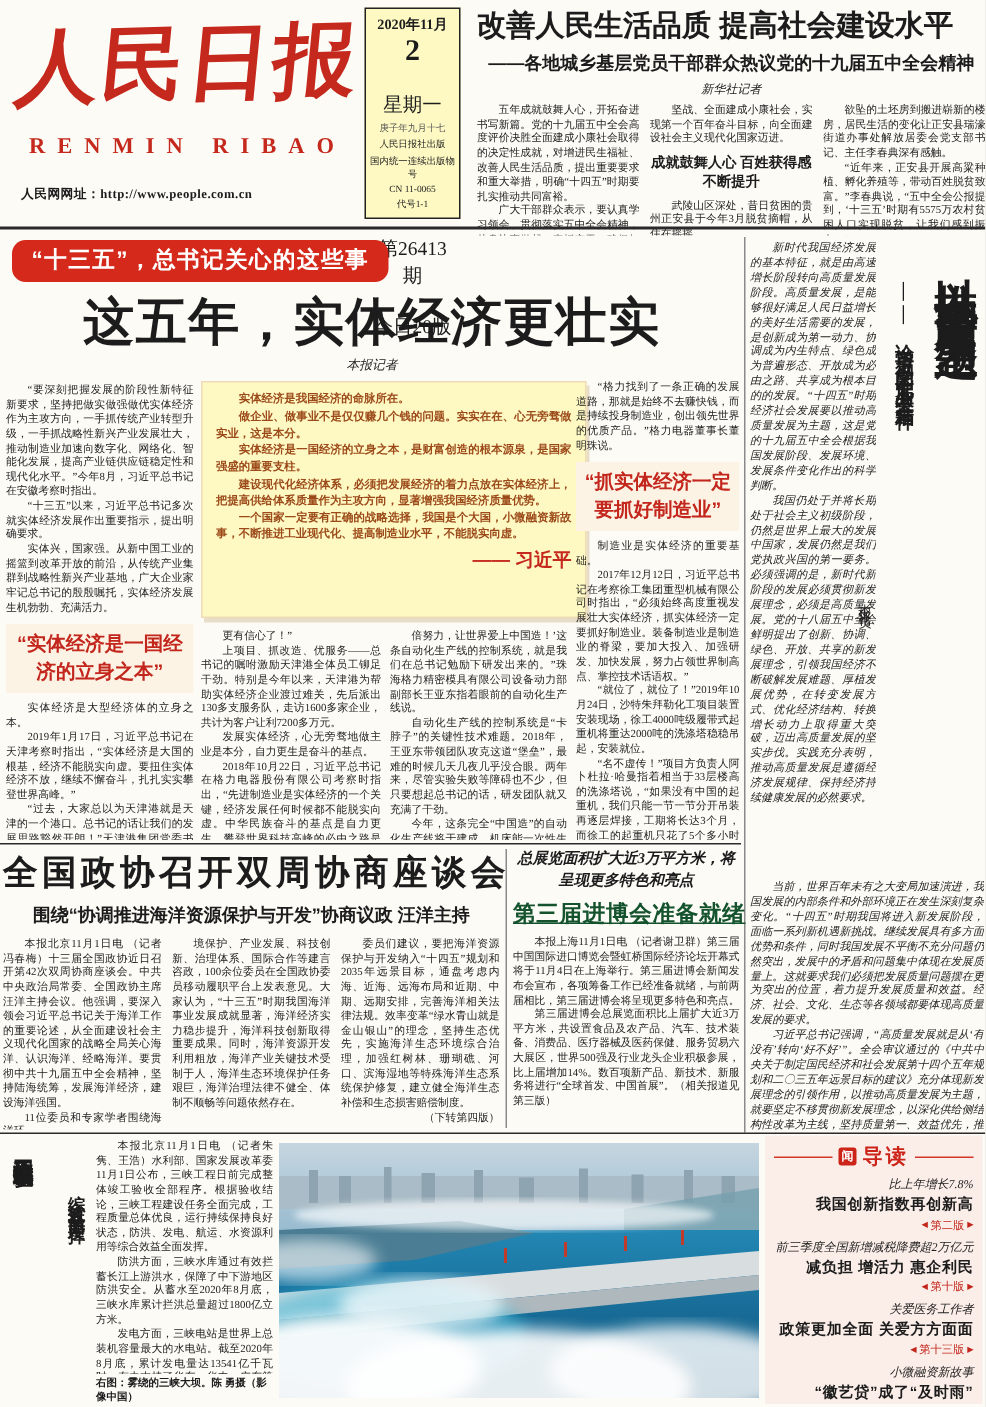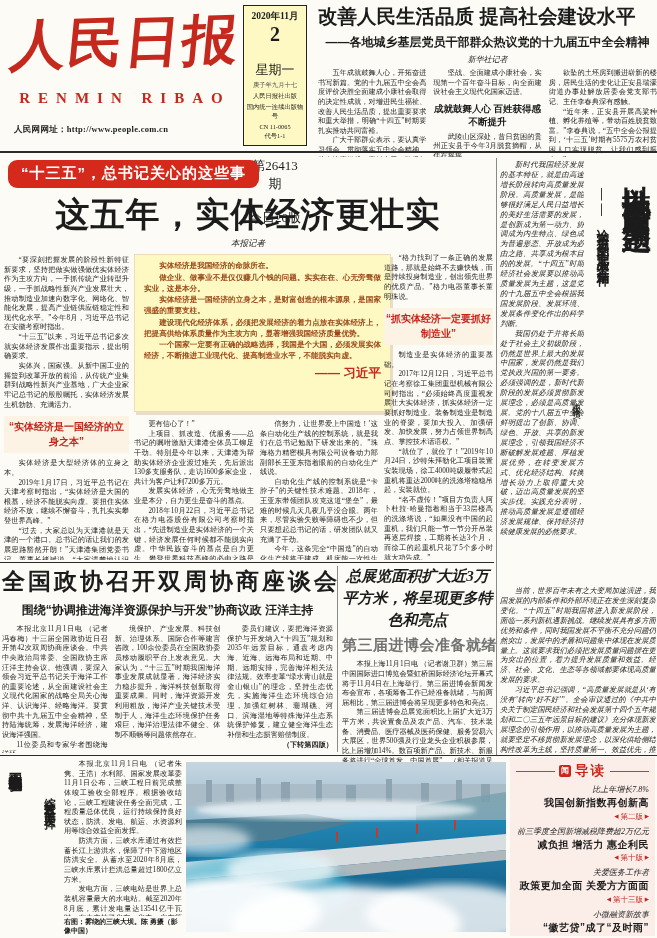--- a/index.html
+++ b/index.html
@@ -30,32 +30,32 @@
   .db-gray{color:#555;}
 
   
   .ta{left:318px;top:3px;width:339px;}
   .ta-headline{font-size:19.5px;font-weight:900;white-space:nowrap;letter-spacing:0;}
   .ta-subhead{font-size:12px;font-weight:bold;text-align:center;white-space:nowrap;margin-top:4px;}
   .ta-byline{font-size:8px;text-align:center;font-style:italic;margin:3px 0 4px;}
   .ta-cols{display:flex;gap:7px;height:88px;}
   .ta-col{flex:1;}
   .ta-colsub{font-weight:bold;font-size:9.5px;line-height:1.4;text-align:center;margin:4px 0;text-indent:0;}
-  .jump{font-weight:bold;text-indent:0;text-align:right;}
+  .jump{font-weight:normal;text-indent:0;text-align:right;}
 
   
   .badge{left:8px;top:160px;background:#d4291b;color:#fff;border-radius:9px;
          padding:4px 13px 5px;font-size:15px;font-weight:bold;letter-spacing:1px;}
   .main-hl{left:0;top:192px;width:496px;text-align:center;font-size:34px;font-weight:900;letter-spacing:1px;}
   .main-by{left:0;top:238px;width:496px;text-align:center;font-style:italic;font-size:8.5px;}
   .m-col1{left:4px;top:256px;width:125px;height:304px;}
   .m-col2{left:134px;top:420px;width:120px;height:140px;}
   .m-col3{left:260px;top:420px;width:118px;height:140px;}
   .m-col4{left:384px;top:254px;width:109px;height:306px;}
-  .red-sub{color:#c3261c;font-weight:bold;font-size:10px;line-height:1.45;text-align:center;
+  .red-sub{color:#c3261c;font-weight:bold;font-size:13px;line-height:1.45;text-align:center;
            margin:6px 0;text-indent:0;background:#fdf3e4;padding:4px 2px;}
   .quote{left:134px;top:254px;width:257px;height:158px;background:#fef9c3;border:1px solid #efdcb6;
          box-shadow:2px 3px 0 rgba(175,145,85,.28);box-sizing:border-box;padding:6px 9px;
          font-size:7.6px;line-height:1.42;font-weight:bold;color:#9c4a1a;text-align:justify;overflow:hidden;}
   .quote .para{margin-bottom:1px;}
   .quote-sign{text-align:right;color:#c5281c;font-size:12.5px;font-weight:bold;margin-top:3px;}
 
   
   .ed{left:500px;top:158px;width:157px;height:597px;}
   .ed-headline{position:absolute;right:0;top:4px;height:392px;writing-mode:vertical-rl;
@@ -70,23 +70,23 @@
 
   
   .cp{left:2px;top:566px;width:331px;}
   .cp-headline{font-weight:900;font-size:23px;letter-spacing:3px;text-align:center;white-space:nowrap;}
   .cp-subhead{font-size:12px;font-weight:bold;text-align:center;white-space:nowrap;margin-top:5px;}
   .cp-cols{display:flex;gap:7px;margin-top:6px;height:128px;}
   .cp-col{flex:1;}
 
   
   .ex{left:342px;top:566px;width:151px;}
-  .ex-kicker{font-style:italic;font-weight:bold;font-size:15px;line-height:1.45;text-align:center;}
-  .ex-headline{font-size:15px;font-weight:900;color:#737373;letter-spacing:.5px;white-space:nowrap;
-               text-align:center;margin:5px 0 5px;}
+  .ex-kicker{font-style:italic;font-weight:bold;font-size:10px;line-height:1.45;text-align:center;}
+  .ex-headline{font-size:15px;font-weight:900;color:#14532d;letter-spacing:.5px;white-space:nowrap;
+               text-align:center;margin:5px 0 5px;text-decoration:underline;}
   .ex-body{height:116px;}
 
   
   .sx-headline{left:6px;top:762px;height:172px;writing-mode:vertical-rl;
                font-weight:900;font-size:13.5px;letter-spacing:.5px;}
   .sx-subhead{left:42px;top:788px;height:130px;writing-mode:vertical-rl;
               font-weight:bold;font-size:11.5px;letter-spacing:3px;}
   .sx-body{left:64px;top:760px;width:118px;height:156px;}
   .sx-caption{left:64px;top:918px;width:118px;font-size:7px;font-weight:bold;line-height:1.35;}
   .photo{left:186px;top:762px;width:320px;height:170px;overflow:hidden;}
@@ -175,21 +175,21 @@
         <p class="para">“过去，大家总以为天津港就是天津的一个港口。总书记的话让我们的发展思路豁然开朗！”天津港集团党委书记、董事长褚斌说，“大家清楚地认识到，港航业不仅是实体经济的重要组成部分，还必须肩负起服务实体经济的重要使命，融入大格局实现大发展！”</p>
       </div>
   </div>
 
   <div class="abs quote">
     <div>
         <p class="para">实体经济是我国经济的命脉所在。</p>
         <p class="para">做企业、做事业不是仅仅赚几个钱的问题。实实在在、心无旁骛做实业，这是本分。</p>
         <p class="para">实体经济是一国经济的立身之本，是财富创造的根本源泉，是国家强盛的重要支柱。</p>
         <p class="para">建设现代化经济体系，必须把发展经济的着力点放在实体经济上，把提高供给体系质量作为主攻方向，显著增强我国经济质量优势。</p>
-        <p class="para">一个国家一定要有正确的战略选择，我国是个大国，必须发展实体经济，不断推进工业现代化、提高制造业水平，不能脱实向虚。</p>
+        <p class="para">一个国家一定要有正确的战略选择，我国是个大国，小微融资新故事，不断推进工业现代化、提高制造业水平，不能脱实向虚。</p>
       </div>
     <div class="quote-sign sans">—— 习近平</div>
   </div>
 
   <div class="abs m-col2 body-txt">
       <p class="para">更有信心了！”</p>
       <p class="para">上项目、抓改造、优服务——总书记的嘱咐激励天津港全体员工铆足干劲。特别是今年以来，天津港为帮助实体经济企业渡过难关，先后派出130多支服务队，走访1600多家企业，共计为客户让利7200多万元。</p>
       <p class="para">发展实体经济，心无旁骛地做主业是本分，自力更生是奋斗的基点。</p>
       <p class="para">2018年10月22日，习近平总书记在格力电器股份有限公司考察时指出，“先进制造业是实体经济的一个关键，经济发展任何时候都不能脱实向虚。中华民族奋斗的基点是自力更生，攀登世界科技高峰的必由之路是自主创新，所有企业都要朝这个方向努力奋斗。”</p>
     </div>

